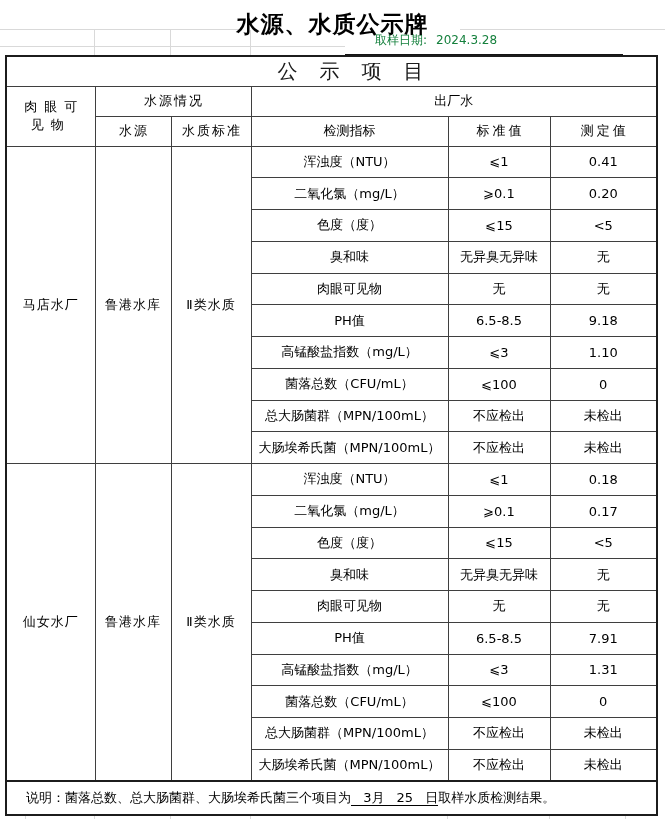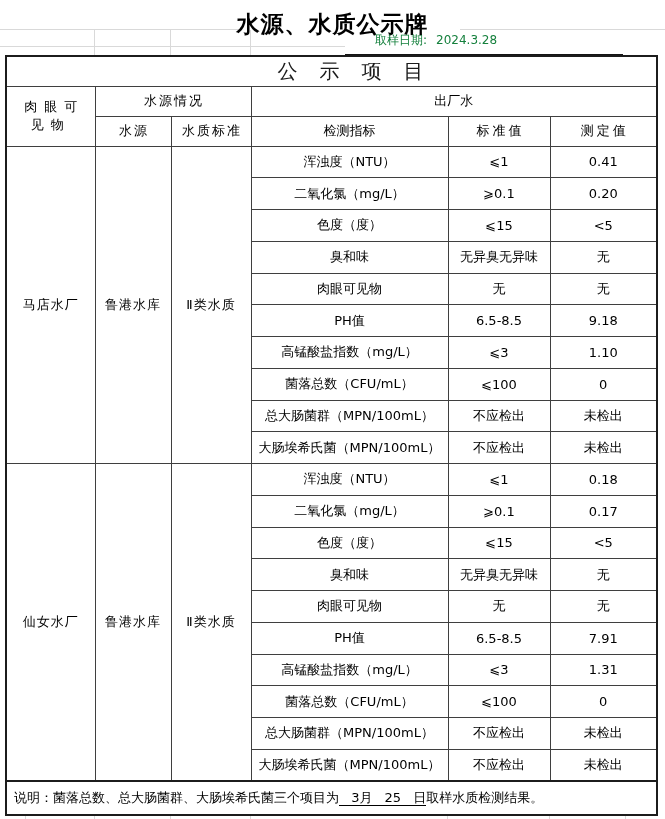--- a/index.html
+++ b/index.html
@@ -30,21 +30,21 @@
   .ls7{letter-spacing:7px;text-indent:7px;}
   .ls2{letter-spacing:2px;text-indent:2px;font-family:Liberation Mono, monospace;}
   .ls3{letter-spacing:3px;text-indent:3px;margin-top:7px;}
 
   tr.data{height:31.75px;}
   td.mea{font-size:15px;}
   td.std{font-size:13px;}
   td.merge{font-size:13px;letter-spacing:1px;}
 
   tr.footer-row{height:34px;}
-  tr.footer-row td{border-top:2px solid #1c1c1c;text-align:left;padding-left:7px;font-size:13px;}
+  tr.footer-row td{border-top:2px solid #1c1c1c;text-align:left;padding-left:19px;font-size:13px;}
   .ul{border-bottom:1px solid #000;word-spacing:8px;}
 </style>
 </head>
 <body>
 
 <div class="page">
 
   <div class="gl" style="top:29px;left:0;width:240px;height:1px;"></div>
   <div class="gl" style="top:29px;left:460px;width:205px;height:1px;"></div>
   <div class="gl" style="top:46px;left:0;width:345px;height:1px;"></div>

